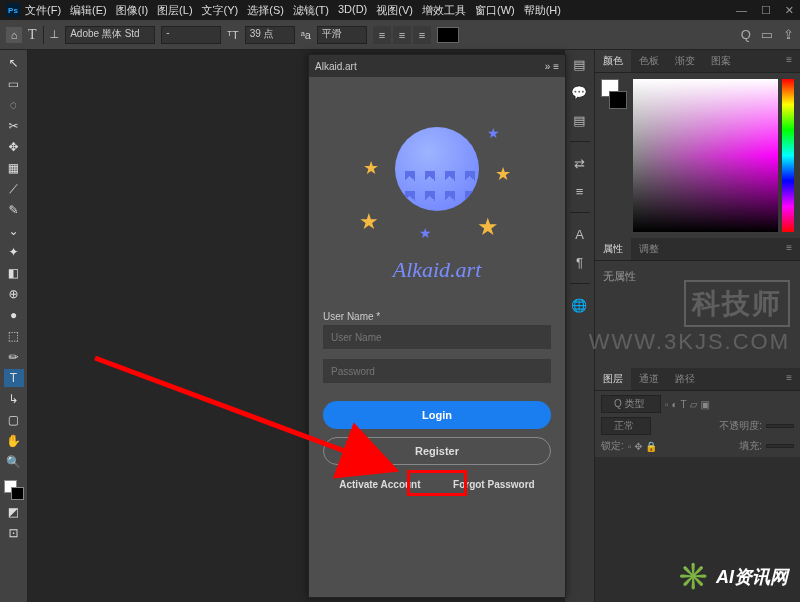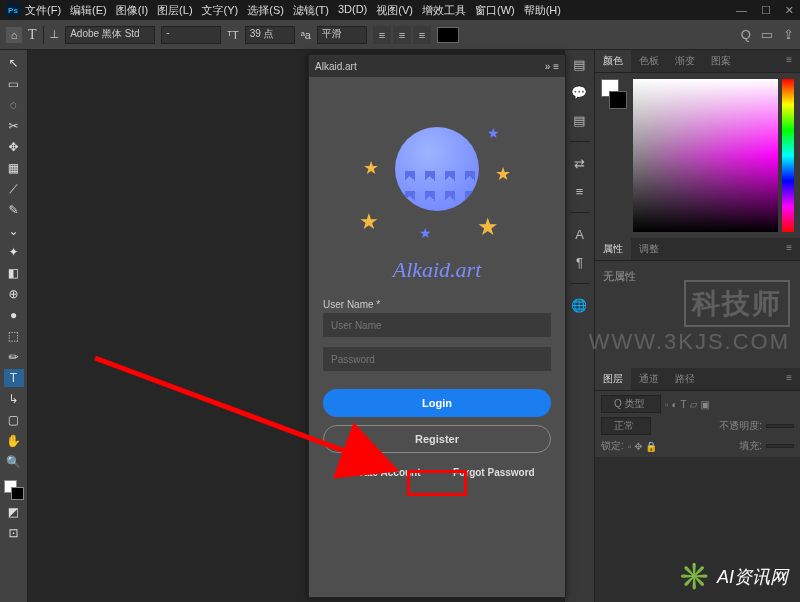--- a/index.html
+++ b/index.html
@@ -55,36 +55,36 @@
 .planet{width:84px;height:84px;border-radius:50%;background:radial-gradient(circle at 40% 30%,#9db4ff,#6b7fff);position:absolute;left:38px;top:10px;overflow:hidden}
 .planet::after{content:"";position:absolute;bottom:0;left:-10px;right:-10px;height:40px;background:linear-gradient(135deg,#5a6fe8 25%,transparent 25%) 0 0/20px 20px,linear-gradient(-135deg,#5a6fe8 25%,transparent 25%) 10px 0/20px 20px}
 .star{position:absolute;color:#f5b942;font-size:18px}
 .star.s1{left:6px;top:40px}
 .star.s2{left:2px;top:92px;font-size:22px}
 .star.s3{left:62px;top:108px;color:#6b7fff;font-size:14px}
 .star.s4{left:120px;top:96px;font-size:24px}
 .star.s5{left:130px;top:8px;color:#6b7fff;font-size:14px}
 .star.s6{left:138px;top:46px}
 .brand{margin-top:10px;color:#7a8dff;font-size:22px;font-family:Georgia,serif;font-style:italic}
-.form{width:100%;margin-top:16px}
+.form{width:100%;margin-top:28px}
 .flabel{font-size:10px;color:#ccc;margin-bottom:3px}
 .finput{width:100%;height:24px;background:#3a3a3a;border:none;color:#999;padding:0 8px;font-size:10px;margin-bottom:10px;outline:none}
 .btn-login{width:100%;height:28px;background:#1a7ef0;color:#fff;border:none;border-radius:14px;font-size:11px;font-weight:bold;margin-top:8px;cursor:pointer}
 .btn-reg{width:100%;height:28px;background:transparent;color:#ddd;border:1px solid #888;border-radius:14px;font-size:11px;font-weight:bold;margin-top:8px;cursor:pointer;position:relative}
 .links{display:flex;justify-content:space-around;width:100%;margin-top:14px}
 .links span{font-size:10px;color:#ddd;font-weight:bold;cursor:pointer}
 
 .arrow-svg{position:absolute;left:90px;top:350px;pointer-events:none}
 .redbox{position:absolute;border:3px solid #f00;pointer-events:none}
 
 .wm1{position:absolute;right:10px;top:280px;color:rgba(255,255,255,.2);font-size:22px;font-family:Arial;letter-spacing:2px;pointer-events:none;text-align:right;line-height:1.4}
 .wm1 .big{font-size:28px;font-weight:bold;border:2px solid rgba(255,255,255,.2);padding:2px 6px;display:inline-block}
 .wm2{position:absolute;right:12px;bottom:10px;display:flex;align-items:center;gap:6px;pointer-events:none}
 .wm2 .flower{font-size:26px}
-.wm2 .txt{color:#fff;font-size:18px;font-weight:normal;font-style:italic}
+.wm2 .txt{color:#fff;font-size:18px;font-weight:bold;font-style:italic}
 </style>
 </head>
 <body>
 
 <div class="titlebar">
   <div class="titlebar-left">
     <div class="ps-logo">Ps</div>
     <div class="menus">
       <span>文件(F)</span>
       <span>编辑(E)</span>

